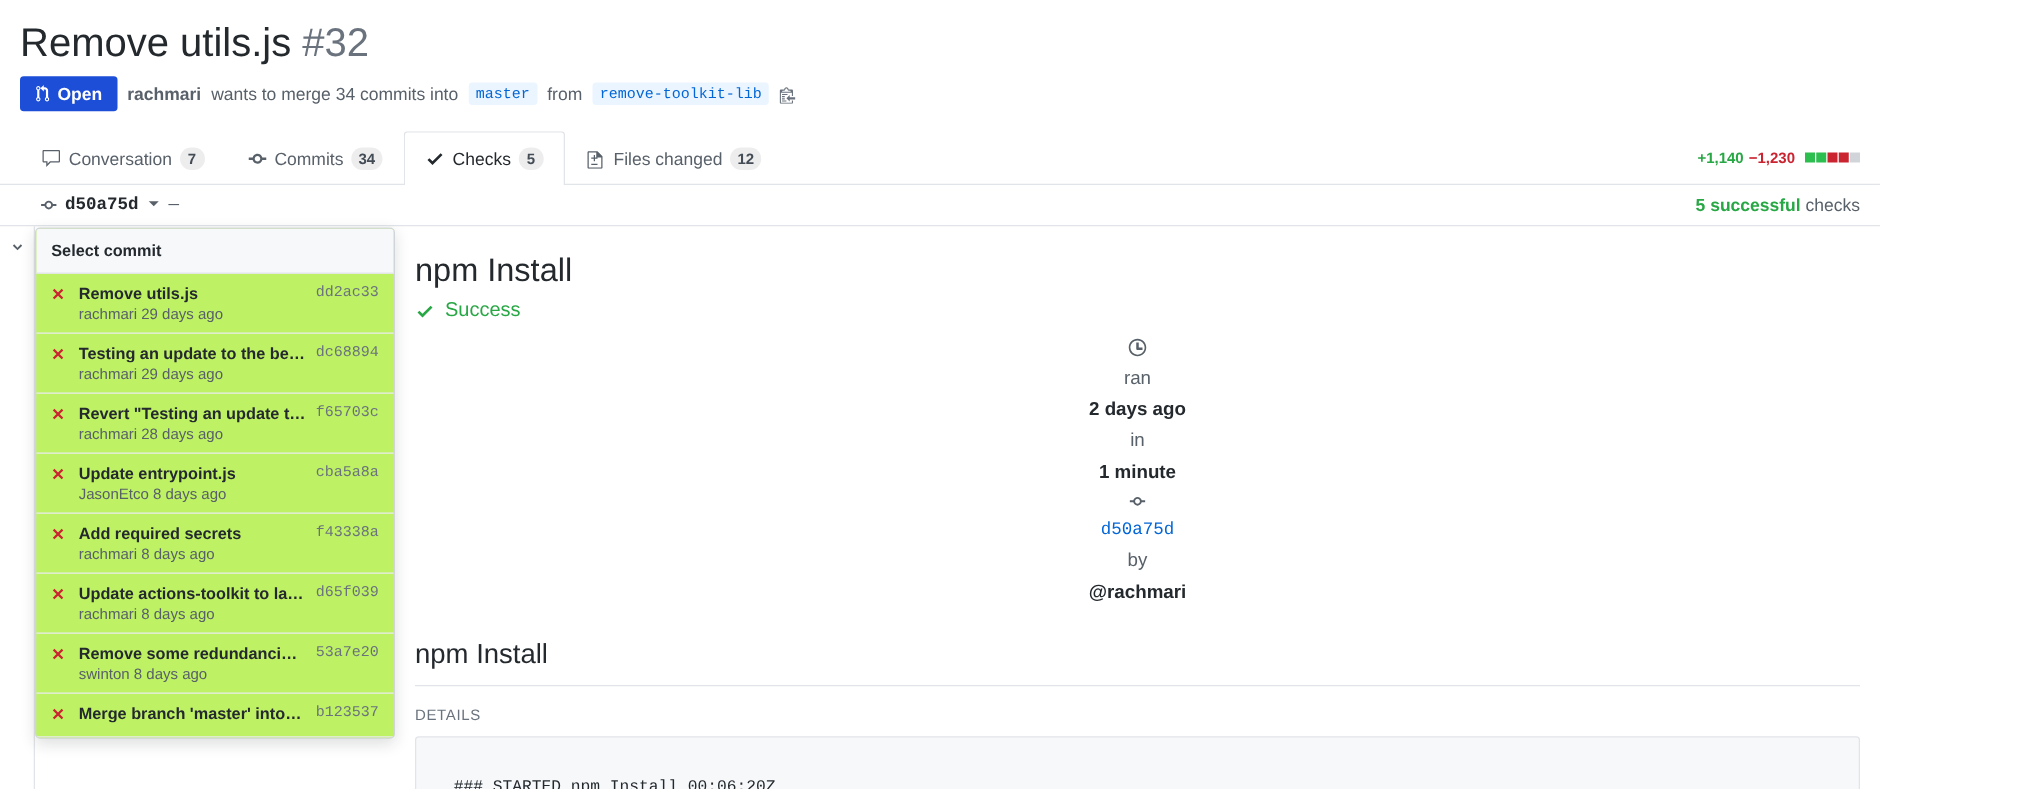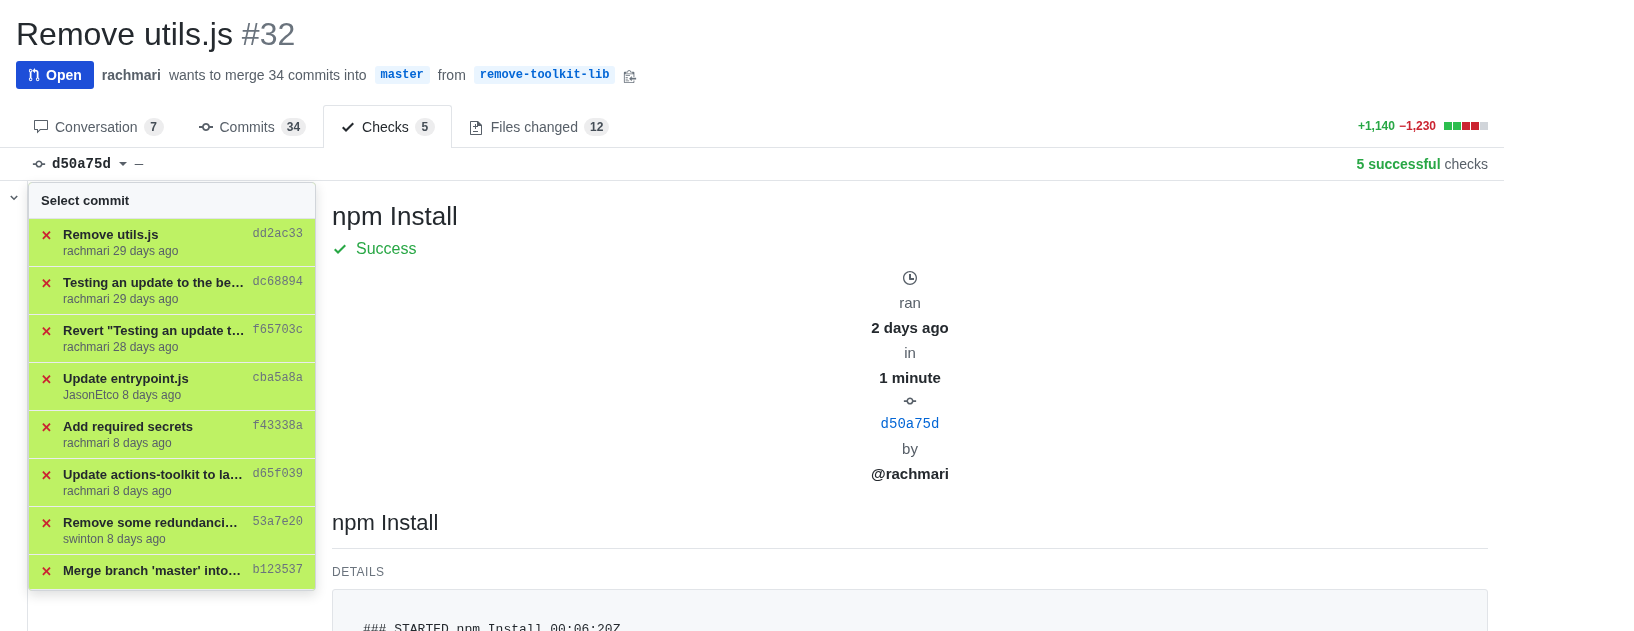--- a/index.html
+++ b/index.html
@@ -44,21 +44,20 @@
     font-weight: 600;
     font-size: 14px;
   }
   .branch-label {
     font-family: SFMono-Regular, Consolas, "Liberation Mono", Menlo, monospace;
     font-size: 12px;
     background: #eaf5ff;
     color: #0366d6;
     padding: 2px 6px;
     border-radius: 3px;
-    font-weight: bold;
   }
   .meta-text { color: #586069; }
   .author { color: #586069; font-weight: 600; }
   .copy-icon { color: #6a737d; cursor: pointer; }
   .tabnav {
     display: flex;
     align-items: center;
     border-bottom: 1px solid #e1e4e8;
     padding: 0 16px;
     justify-content: flex-end;

